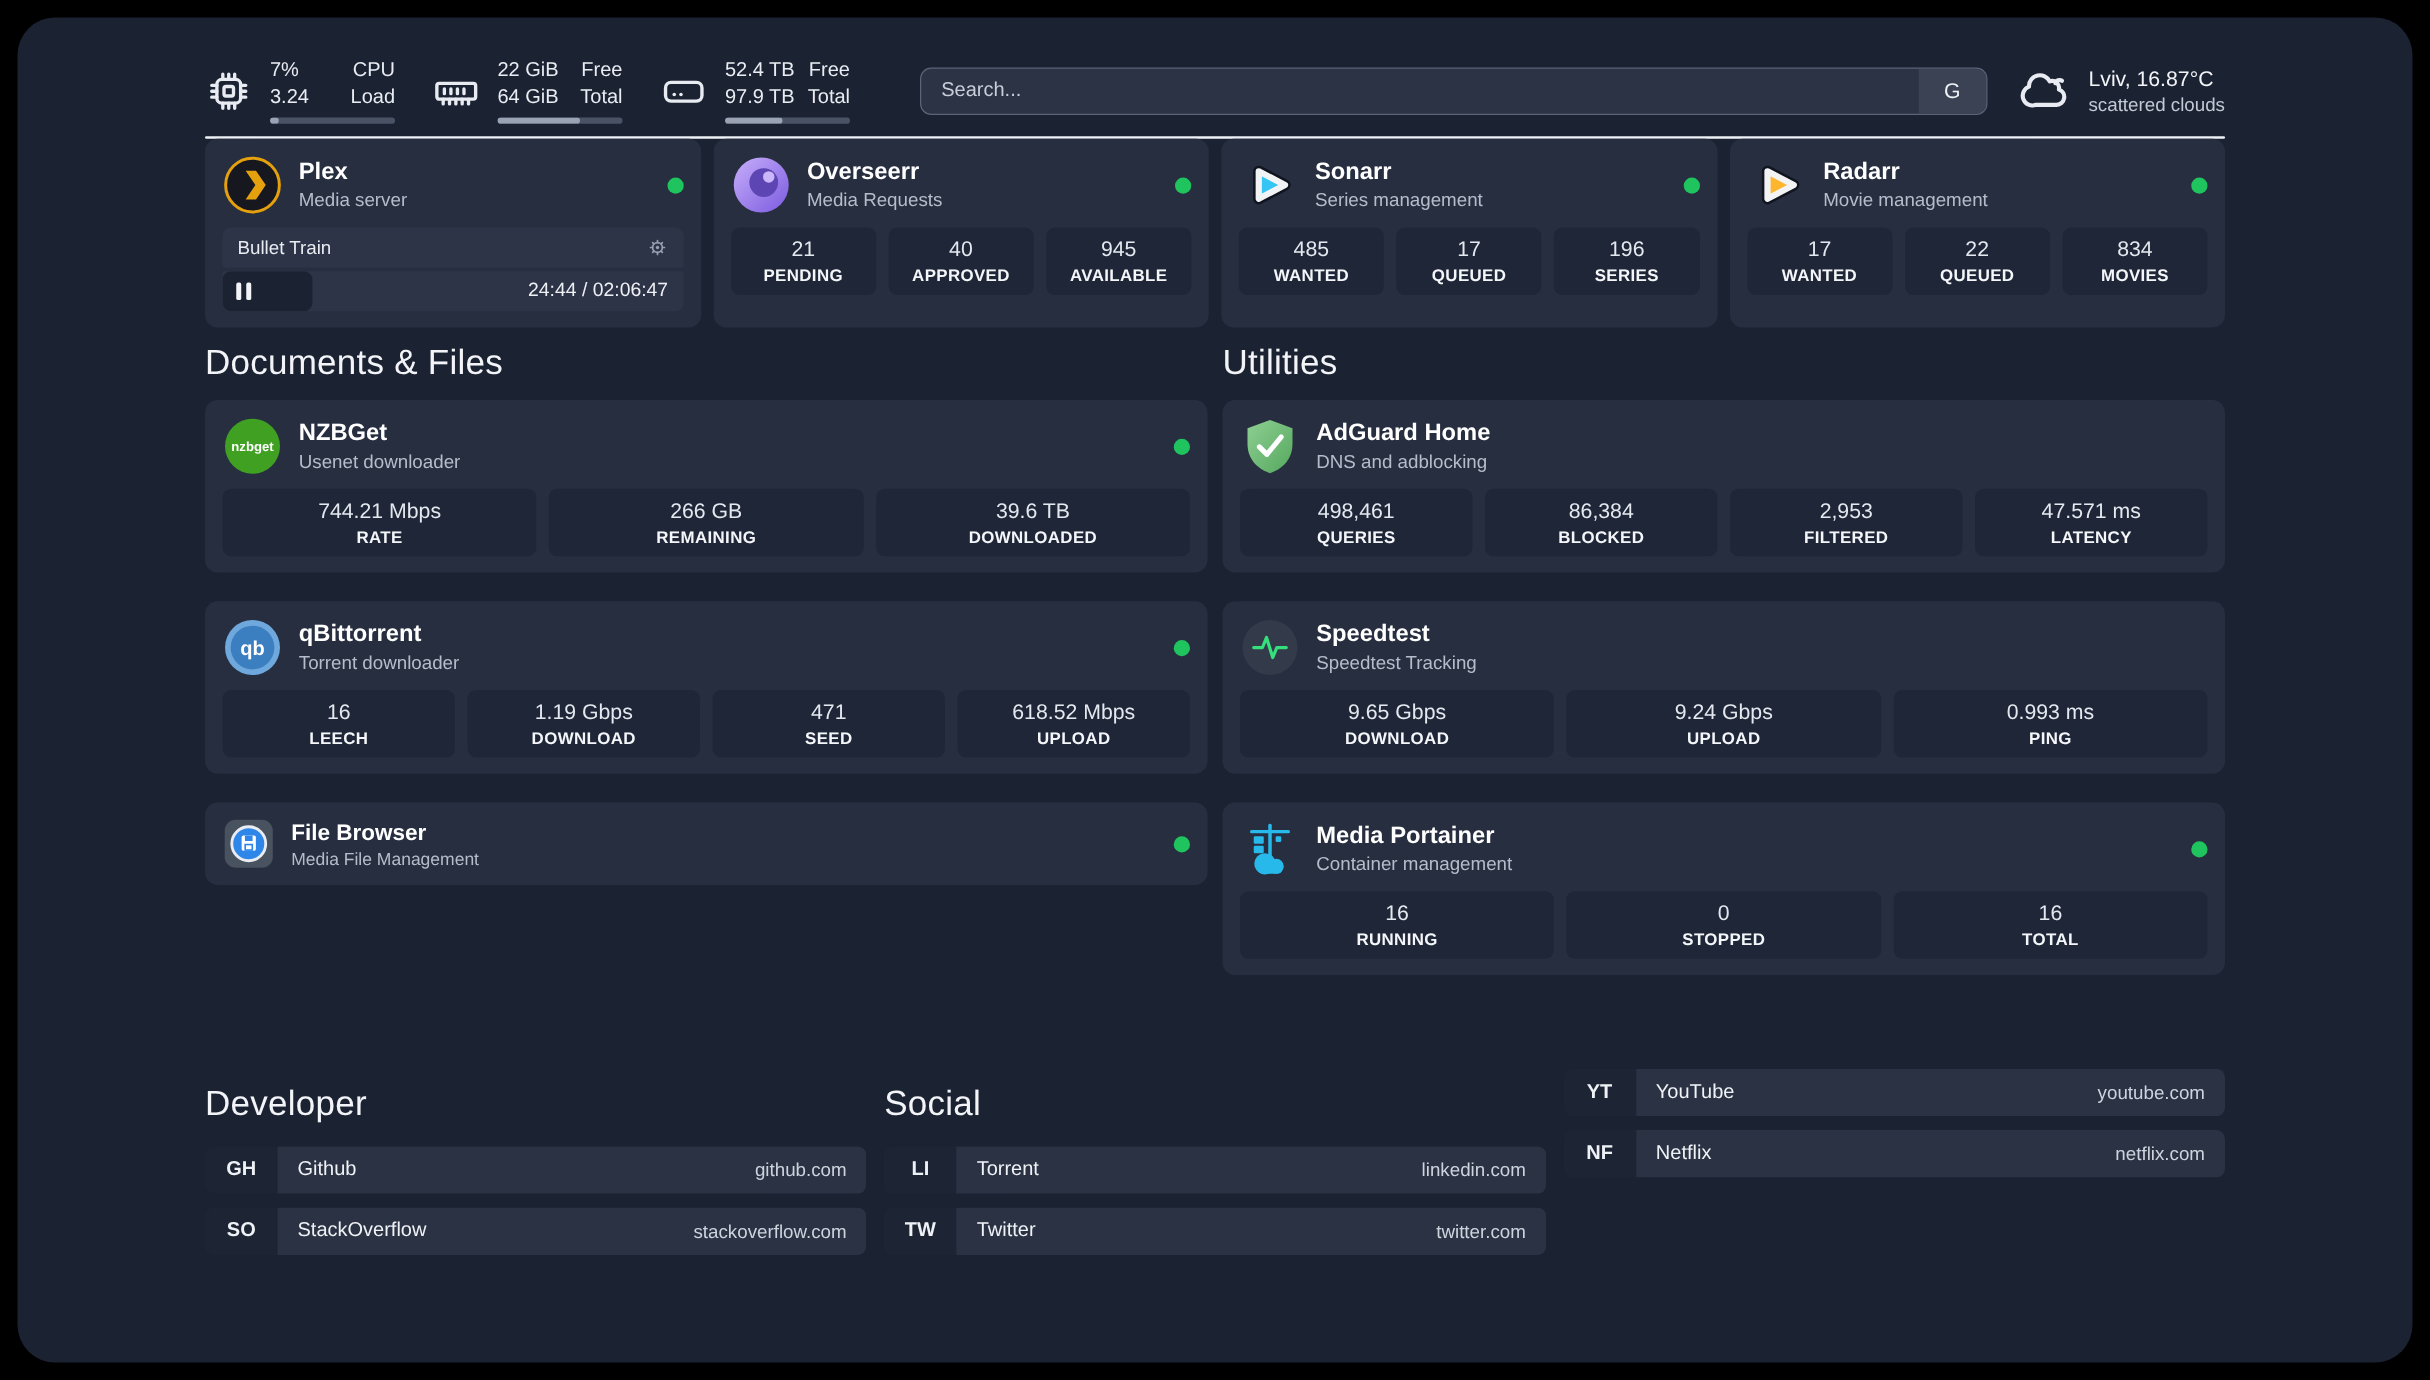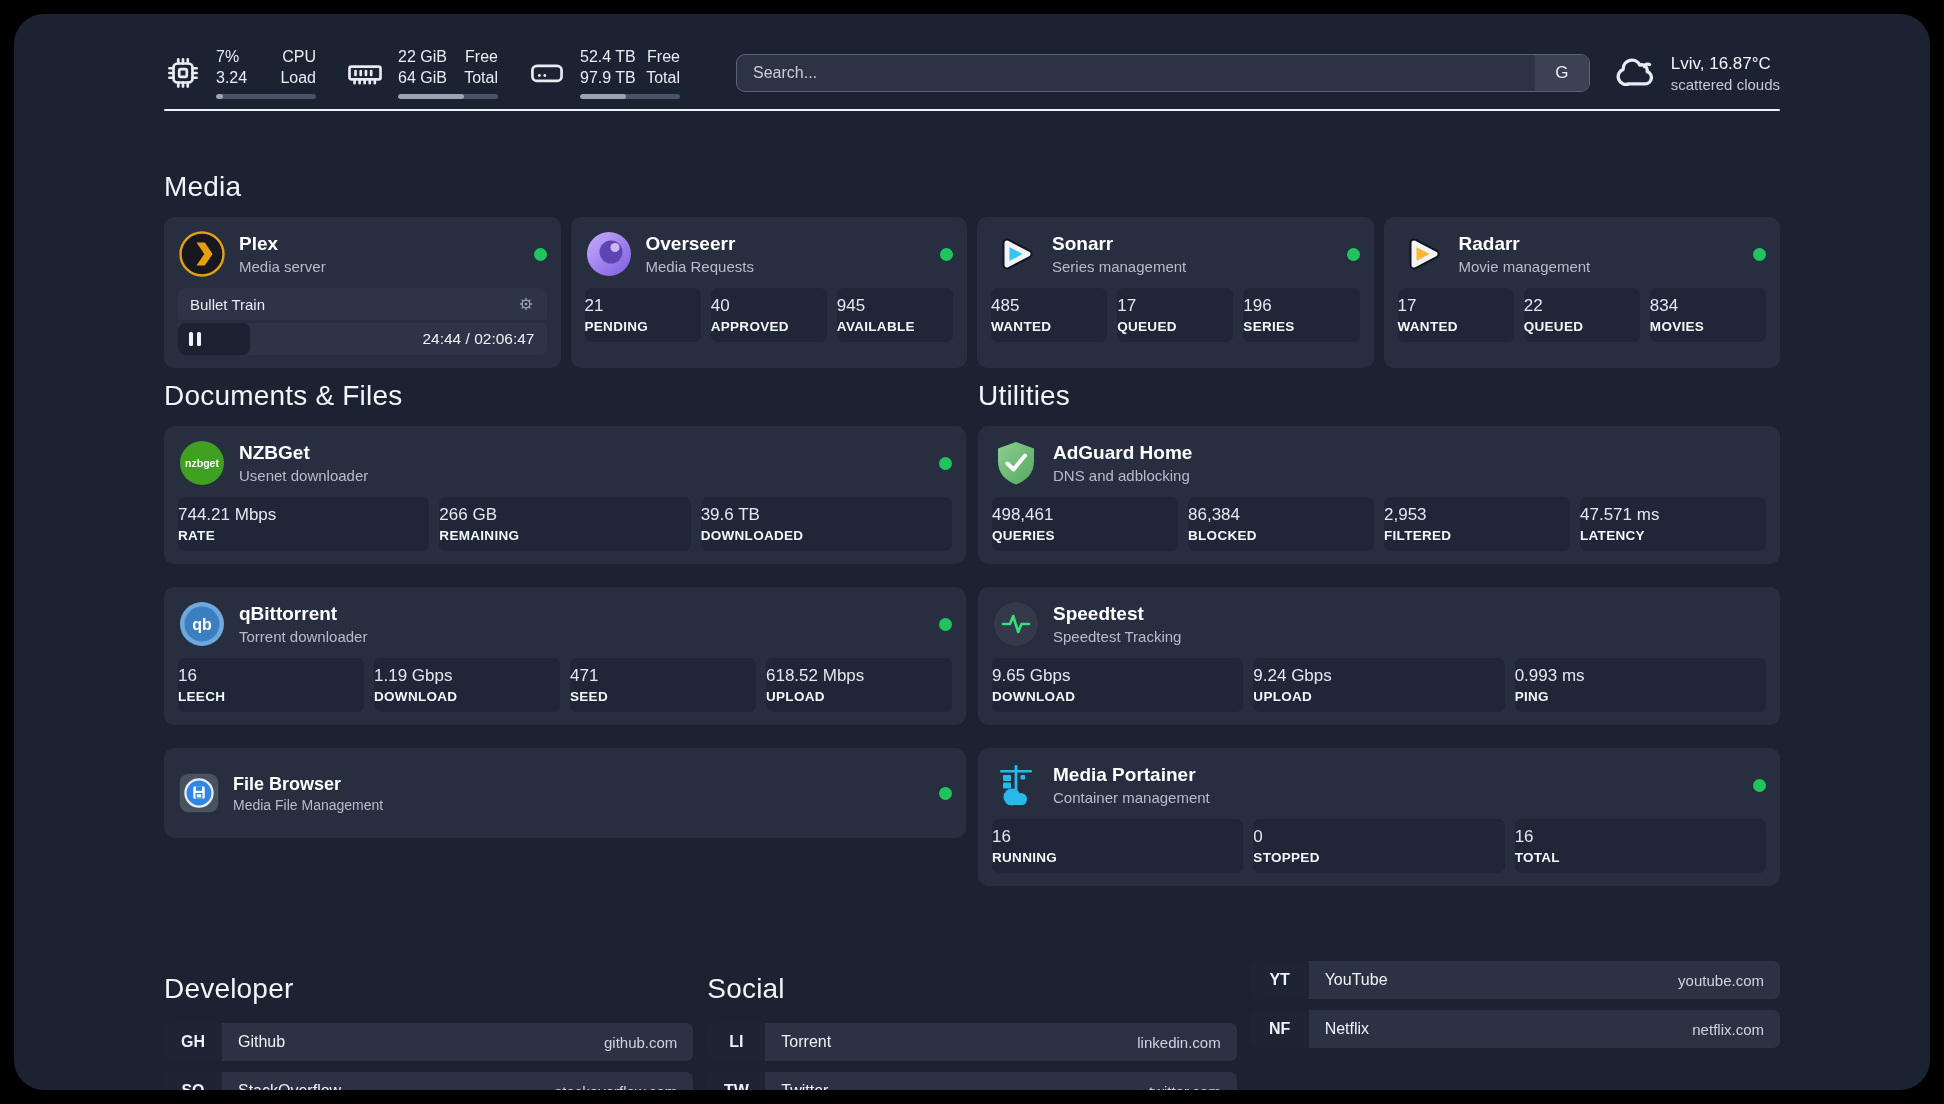--- a/index.html
+++ b/index.html
@@ -34,24 +34,24 @@
 
   
   .card { background:#272e40; border-radius:10px; padding:13px 14px; cursor:pointer; }
   .card-header { display:flex; align-items:center; gap:13px; }
   .app-icon { width:48px; height:48px; flex:none; }
   .app-icon svg { width:100%; height:100%; display:block; }
   .card-title { font-size:19px; font-weight:700; color:#fff; }
   .card-sub { font-size:15px; color:#b6bdca; margin-top:3px; }
   .dot { width:13px; height:13px; border-radius:50%; background:var(--accent_green,#1fc45f); margin-left:auto; flex:none; }
   .tiles { display:flex; gap:10px; margin-top:10px; }
-  .tile { flex:1; background:#1e2637; border-radius:7px; height:54px; display:flex; flex-direction:column; align-items:flex-start; justify-content:center; gap:3px; }
+  .tile { flex:1; background:#1e2637; border-radius:7px; height:54px; display:flex; flex-direction:column; align-items:center; justify-content:center; gap:3px; }
   .tile-value { font-size:17px; color:#e4e8ef; }
   .tile-label { font-size:13.5px; font-weight:700; color:#f4f6f9; letter-spacing:.3px; }
-  .card.compact { padding:24px 14px; }
+  .card.compact { padding:12px 14px; }
   .card.compact .app-icon { width:42px; height:42px; }
   .card.compact .card-title { font-size:18px; }
   .card.compact .card-sub { font-size:14px; margin-top:2px; }
 
   
   .player { margin-top:10px; }
   .track-row { background:#2d3447; border-radius:7px 7px 2px 2px; height:32px; display:flex; align-items:center; padding:0 12px;text-align:right; }
   .track-title { font-size:15px; color:#e9ecf1; }
   .gear { margin-left:auto; width:18px; height:18px; cursor:pointer; }
   .progress-row { margin-top:3px; background:#2d3447; border-radius:2px 2px 7px 7px; height:32px; position:relative; display:flex; align-items:center; overflow:hidden; }
@@ -152,21 +152,20 @@
       </svg>
       <div>
         <div class="weather-line1">Lviv, 16.87°C</div>
         <div class="weather-line2">scattered clouds</div>
       </div>
     </div>
   </div>
 
   <div class="divider"></div>
 
-  <div class="section-title media-title">Media</div>
   <div class="media-grid">
 
     <div class="card">
       <div class="card-header">
         <span class="app-icon">
           <svg viewBox="0 0 48 48">
               <circle cx="24" cy="24" r="21.5" fill="#17181f" stroke="#e5a00d" stroke-width="2.4"></circle>
               <path d="M18.5 12.5h8.3L34.6 24l-7.8 11.5h-8.3L26.3 24z" fill="#e5a00d"></path>
             </svg>
         </span>

